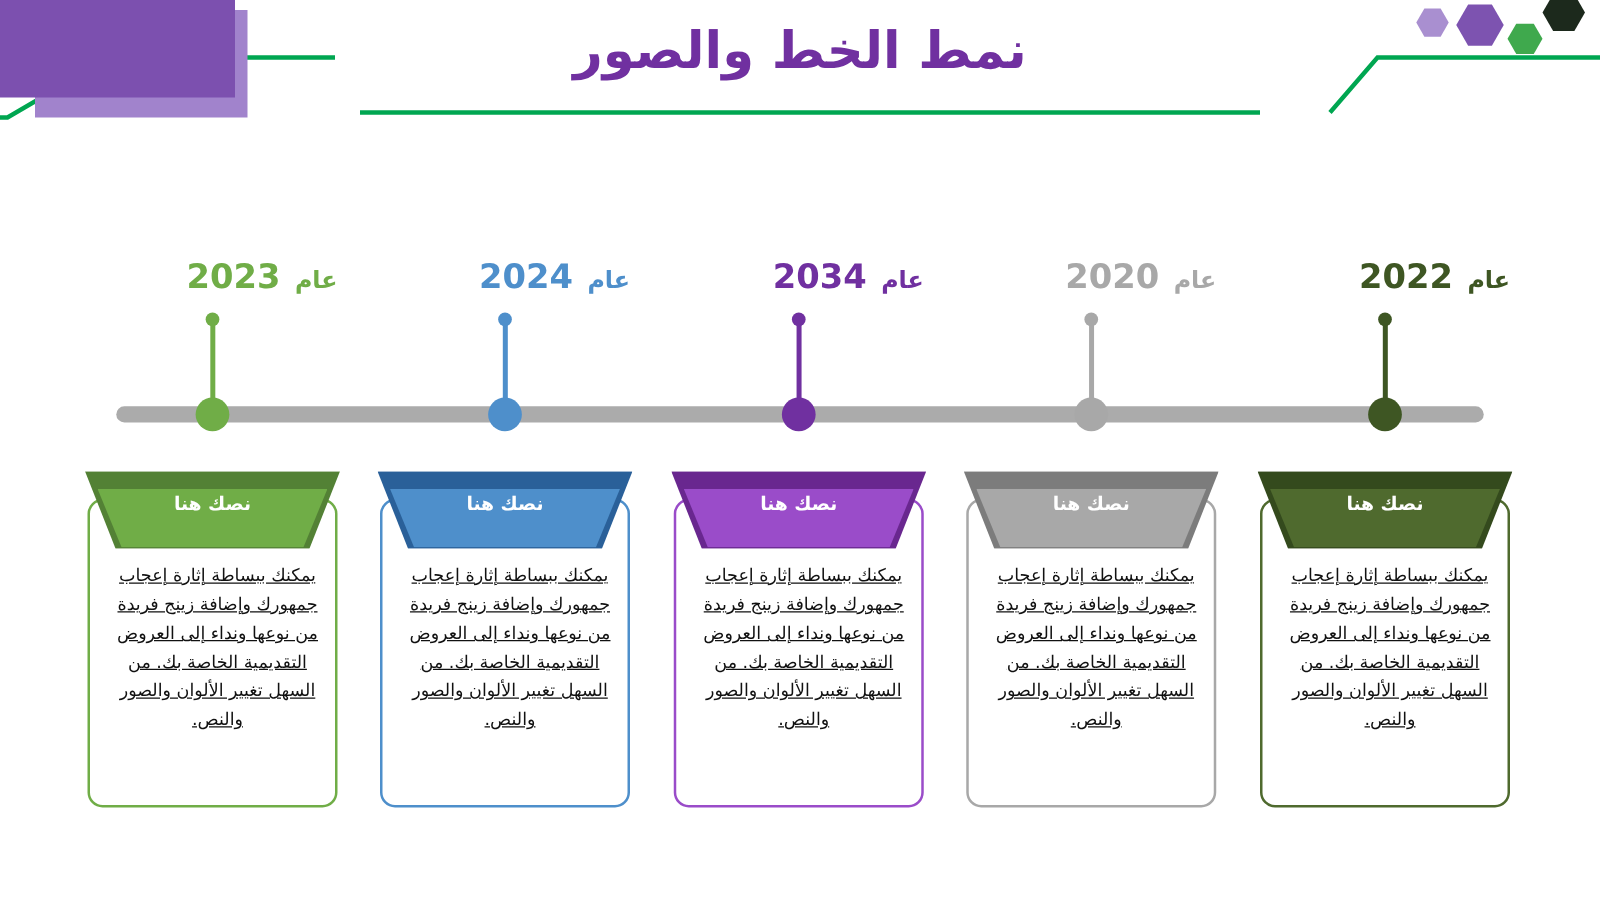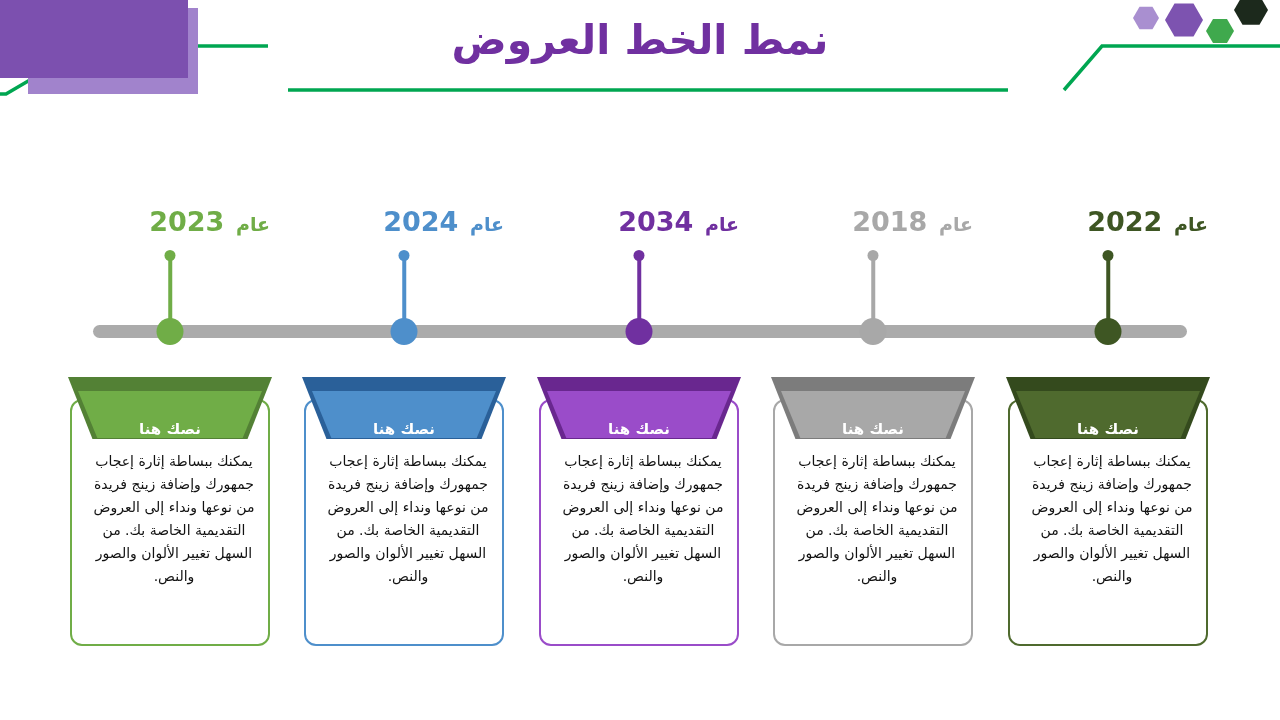--- a/index.html
+++ b/index.html
@@ -116,31 +116,32 @@
     top: 391px; left: 50%;
     transform: translateX(-50%);
     width: 184px; height: 47px;
     background: var(--main, #888);
     clip-path: polygon(0 0, 100% 0, 89.5% 100%, 10.5% 100%);
     z-index: 4;
     color: #ffffff;
     font-weight: bold;
     font-size: 15px;
     text-align: center;
-    padding-top: 29px;
+    padding-top: 3px;
     direction: rtl;
   }
   .body-text {
     position: absolute;
     top: 49px; left: 16px; right: 8px;
     direction: rtl;
     text-align: center;
     font-size: 14px;
     line-height: 1.65;
     color: #111111;
+    text-decoration: underline;
   }
 </style>
 </head>
 <body>
 
 <div class="stage">
 
   <svg class="hdr" width="1280" height="110" viewBox="0 0 1280 110">
     <polyline class="gline" points="268,46 88,46 6,94 0,94"></polyline>
     <line class="gline" x1="288" y1="90" x2="1008" y2="90"></line>
@@ -148,21 +149,21 @@
 
     <rect class="rect-light" x="28" y="8" width="170" height="86"></rect>
     <rect class="rect-dark" x="0" y="0" width="188" height="78"></rect>
 
     <polygon class="hex-lp" points="1159,18 1152.5,29.3 1139.5,29.3 1133,18 1139.5,6.7 1152.5,6.7"></polygon>
     <polygon class="hex-p" points="1203,20 1193.5,36.5 1174.5,36.5 1165,20 1174.5,3.5 1193.5,3.5"></polygon>
     <polygon class="hex-g" points="1234,31 1227,43.1 1213,43.1 1206,31 1213,18.9 1227,18.9"></polygon>
     <polygon class="hex-d" points="1268,10 1259.5,24.7 1242.5,24.7 1234,10 1242.5,-4.7 1259.5,-4.7"></polygon>
   </svg>
 
-  <h1 class="slide-title">نمط الخط العروض</h1>
+  <h1 class="slide-title">نمط الخط والصور</h1>
 
   <div class="bar"></div>
 
   <div class="column" style="left: 70px; --main: #70AD47; --dark: #538135; --node: #70AD47;">
     <div class="year" dir="rtl">
       <span class="word">عام</span>
       <span class="num">2023</span>
     </div>
     <div class="stem-dot"></div>
     <div class="stem"></div>
@@ -206,21 +207,21 @@
     </div>
     <div class="trap-dark"></div>
     <div class="trap-main">
       <span>نصك هنا</span>
     </div>
   </div>
 
   <div class="column" style="left: 773px; --main: #A8A8A8; --dark: #7C7C7C; --node: #A8A8A8;">
     <div class="year" dir="rtl">
       <span class="word">عام</span>
-      <span class="num">2018</span>
+      <span class="num">2020</span>
     </div>
     <div class="stem-dot"></div>
     <div class="stem"></div>
     <div class="node"></div>
     <div class="card">
       <div class="body-text" dir="rtl">يمكنك ببساطة إثارة إعجاب جمهورك وإضافة زينج فريدة من نوعها ونداء إلى العروض التقديمية الخاصة بك. من السهل تغيير الألوان والصور والنص.</div>
     </div>
     <div class="trap-dark"></div>
     <div class="trap-main">
       <span>نصك هنا</span>

